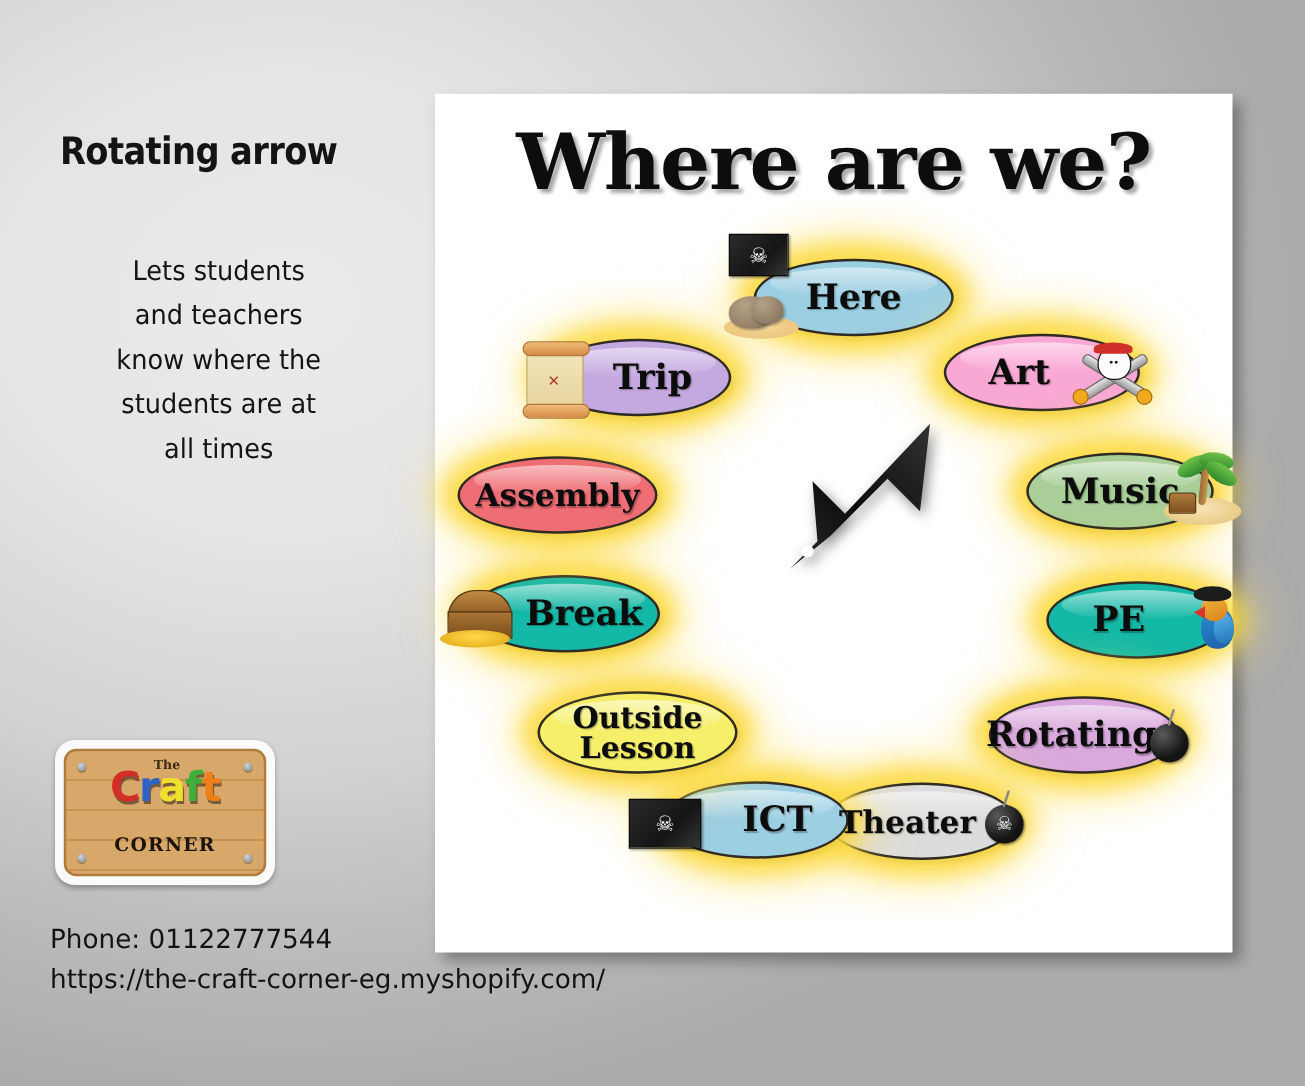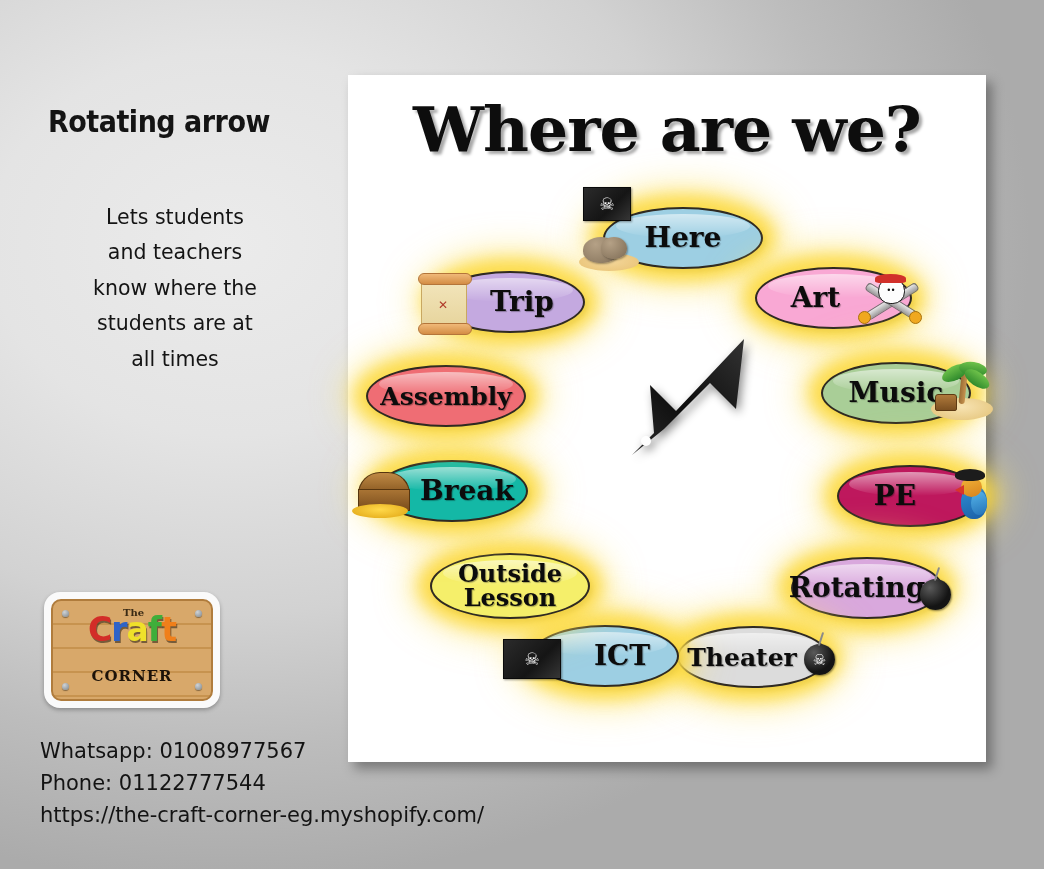--- a/index.html
+++ b/index.html
@@ -105,21 +105,21 @@
     background:linear-gradient(180deg,rgba(255,255,255,.55),rgba(255,255,255,0));
     pointer-events:none;z-index:2;
   }
 
   
   #ov-here    {left:255px;top:132px;width:160px;height:62px;}
   #ov-art     {left:407px;top:192px;width:157px;height:62px;}
   #ov-music   {left:473px;top:287px;width:150px;height:62px;}
   #ov-pe      {left:489px;top:390px;width:146px;height:62px;}
   #ov-library {left:443px;top:482px;width:152px;height:62px;}
-  #ov-theater {left:329px;top:551px;width:152px;height:62px;}
+  #ov-theater {left:313px;top:551px;width:152px;height:62px;}
   #ov-ict     {left:183px;top:550px;width:148px;height:62px;}
   #ov-outside {left:82px;top:478px;width:160px;height:66px;}
   #ov-break   {left:28px;top:385px;width:152px;height:62px;}
   #ov-assembly{left:18px;top:290px;width:160px;height:62px;}
   #ov-trip    {left:87px;top:196px;width:150px;height:62px;}
 
   .lbl-sm{font-size:25px;}
   .lbl-md{font-size:28px;}
   .lbl-two{font-size:24px;line-height:1.06;}
 
@@ -241,21 +241,20 @@
         <span class="screw s4"></span>
         <div class="logo-the">The</div>
         <div class="logo-craft">
           <span class="lc-c">C</span><span class="lc-r">r</span><span class="lc-a">a</span><span class="lc-f">f</span><span class="lc-t">t</span>
         </div>
         <div class="logo-corner">CORNER</div>
       </div>
     </div>
 
     <div id="contact">
-      <div>Whatsapp: 01008977567</div>
       <div>Phone: 01122777544</div>
       <div>https://the-craft-corner-eg.myshopify.com/</div>
     </div>
   </div>
 
   <div id="card">
 
     <div id="card-title">Where are we?</div>
 
     <div class="oval" id="ov-here" style="background:#9dcfe3;">
@@ -287,21 +286,21 @@
       <span class="island" style="right:-26px;top:-6px;">
         <span class="beach"></span>
         <span class="trunk"></span>
         <span class="frond" style="left:12px;top:8px;transform:rotate(-28deg);"></span>
         <span class="frond" style="left:30px;top:4px;transform:rotate(8deg);"></span>
         <span class="frond" style="left:34px;top:14px;transform:rotate(34deg);"></span>
         <span class="chest"></span>
       </span>
     </div>
 
-    <div class="oval" id="ov-pe" style="background:#be185d;">
+    <div class="oval" id="ov-pe" style="background:#14b8a6;">
       <span class="lbl lbl-md" style="margin-right:30px;">PE</span>
       <span class="parrot" style="right:-14px;top:2px;">
         <span class="body"></span>
           <span class="wing"></span>
         <span class="head"></span>
           <span class="beak"></span>
           <span class="hat"></span>
       </span>
     </div>
 

